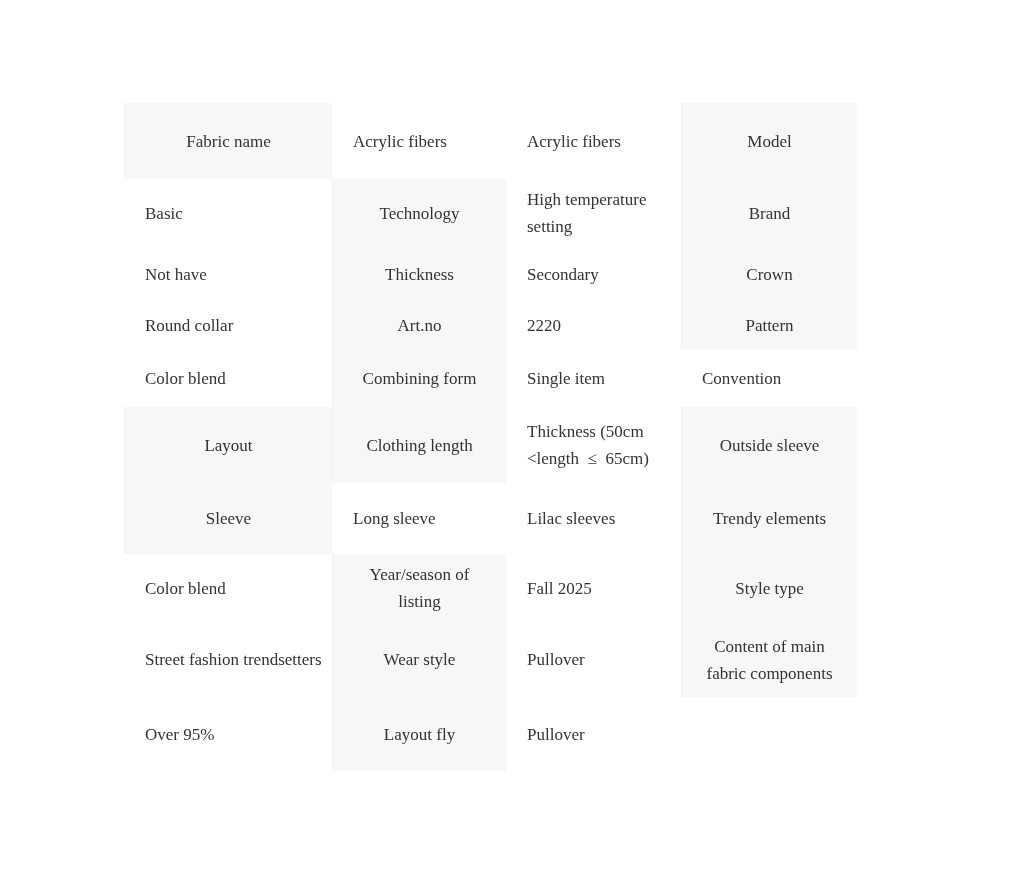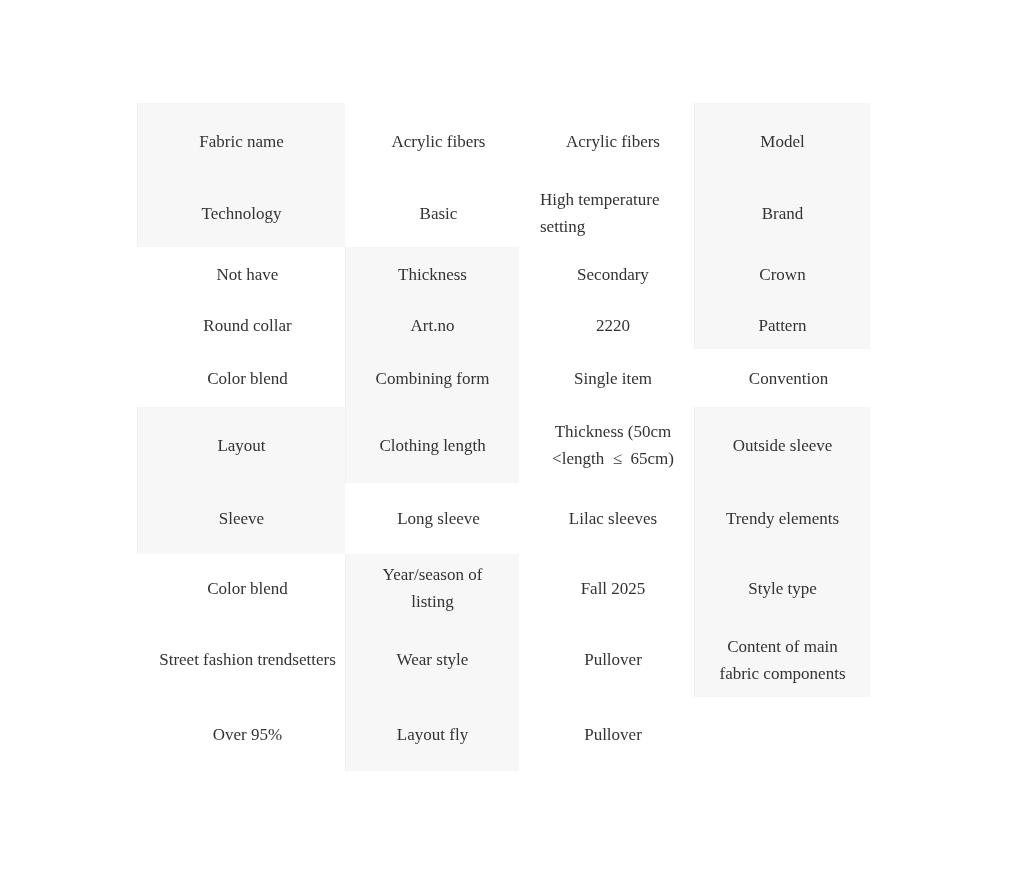--- a/index.html
+++ b/index.html
@@ -6,21 +6,21 @@
     margin: 0;
     padding: 0;
     width: 1028px;
     height: 871px;
     background: #ffffff;
     overflow: hidden;
     font-family: "Liberation Serif", "DejaVu Serif", serif;
   }
   #spec-table {
     position: absolute;
-    left: 137px;
+    left: 124px;
     top: 103px;
     display: grid;
     grid-template-columns: 208px 174px 175px 176px;
     grid-template-rows: 76px 68px 54px 48px 58px 76px 71px 68px 75px 74px;
     width: 733px;
     box-sizing: border-box;
     font-family: Liberation Serif, serif;
   }
   .cell {
     box-sizing: border-box;
@@ -39,21 +39,21 @@
     padding: 0 14px;
   }
   .cell-label span {
     white-space: pre-wrap;
   }
   .cell-value {
     background: #ffffff;
     display: flex;
     flex-direction: column;
     justify-content: center;
-    align-items: center;
+    align-items: flex-start;
     padding: 0 8px 0 21px;
     text-align: left;
   }
   .value-line {
     white-space: pre-wrap;
   }
   .value-line + .value-line {
   }
 </style>
 </head>
@@ -65,25 +65,25 @@
     </div>
     <div class="cell cell-value">
       <div class="value-line">Acrylic fibers</div>
     </div>
     <div class="cell cell-value">
       <div class="value-line">Acrylic fibers</div>
     </div>
     <div class="cell cell-label">
       <span>Model</span>
     </div>
+    <div class="cell cell-value">
+      <div class="value-line">Basic</div>
+    </div>
     <div class="cell cell-label">
       <span>Technology</span>
-    </div>
-    <div class="cell cell-value">
-      <div class="value-line">Basic</div>
     </div>
     <div class="cell cell-value">
       <div class="value-line">High temperature setting</div>
     </div>
     <div class="cell cell-label">
       <span>Brand</span>
     </div>
     <div class="cell cell-value">
       <div class="value-line">Not have</div>
     </div>

